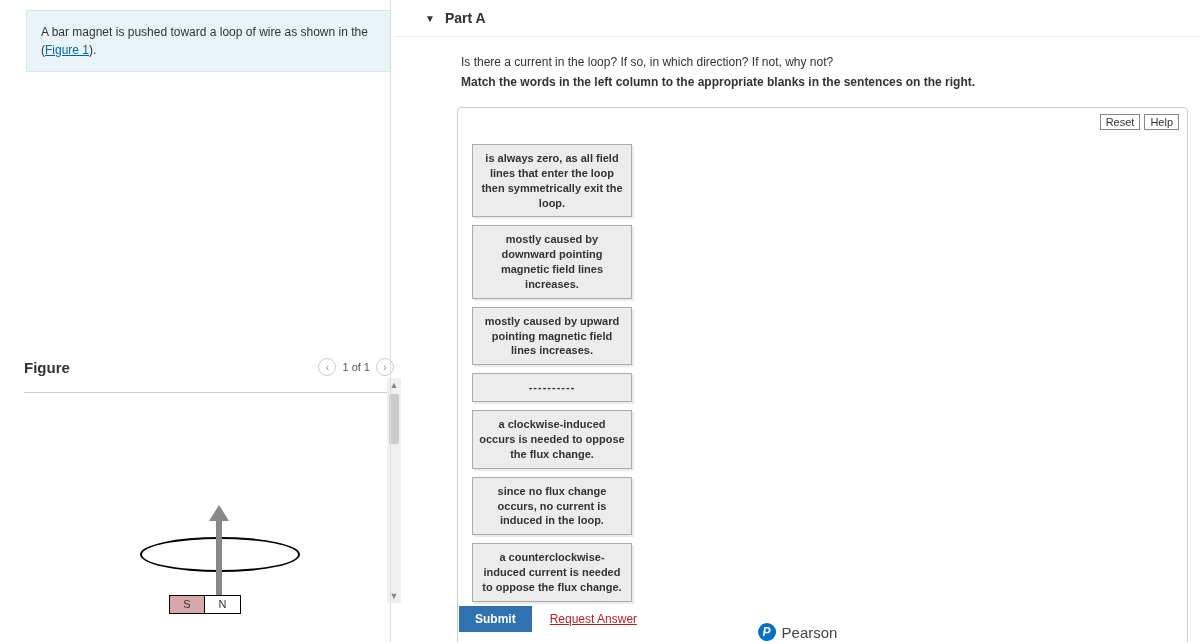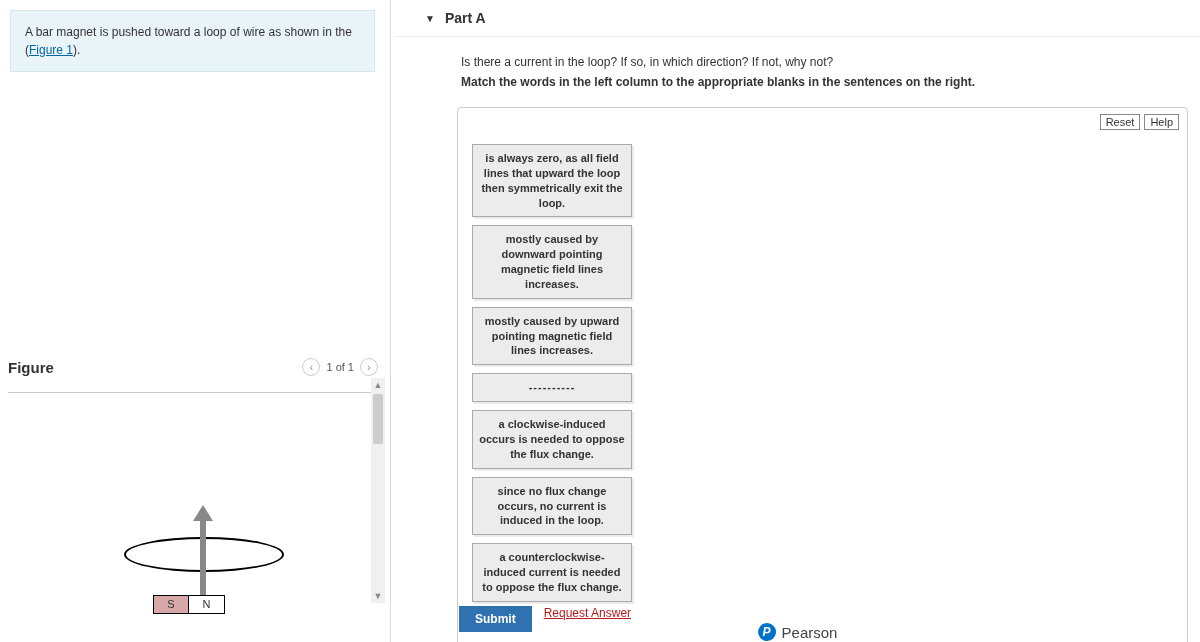--- a/index.html
+++ b/index.html
@@ -1,18 +1,18 @@
 <!DOCTYPE html>
 <html><head>
 <meta charset="utf-8">
 <style>
 * { box-sizing: border-box; margin: 0; padding: 0; }
 body { font-family: Arial, Helvetica, sans-serif; font-size: 12px; color: #333; background: #fff; width: 1200px; height: 642px; overflow: hidden; position: relative; }
 
-.left-panel { position: absolute; left: 0; top: 0; width: 385px; height: 100%; }
+.left-panel { position: absolute; left: 16px; top: 0; width: 385px; height: 100%; }
 .right-panel { position: absolute; left: 395px; top: 0; width: 805px; height: 100%; }
 .divider { position: absolute; left: 390px; top: 0; width: 1px; height: 642px; background: #ddd; }
 
 .problem-box { margin: 10px 10px 0 10px; background: #e8f4f8; border: 1px solid #d4e8ef; padding: 12px 14px; font-size: 12px; line-height: 1.5; color: #333; }
 .problem-box a { color: #0066a6; text-decoration: underline; }
 
 .figure-section { position: absolute; top: 358px; left: 8px; width: 370px; }
 .figure-header { display: flex; align-items: center; justify-content: space-between; padding-bottom: 16px; border-bottom: 1px solid #ccc; gap: 33px; }
 .figure-title { font-size: 15px; font-weight: bold; color: #333; }
 .figure-nav { display: flex; align-items: center; gap: 6px; font-size: 11px; color: #555; }
@@ -42,21 +42,21 @@
 .match-tools { position: absolute; top: 6px; right: 8px; display: flex; gap: 4px; }
 .tool-btn { border: 1px solid #888; background: #fff; font-size: 11px; padding: 1px 5px; cursor: pointer; color: #333; }
 
 .word-col { position: absolute; left: 14px; top: 36px; width: 160px; display: flex; flex-direction: column; gap: 8px; }
 .word-item { border: 1px solid #aaa; background: #ececec; padding: 6px 6px; font-size: 11px; text-align: center; line-height: 1.35; cursor: move; box-shadow: 2px 2px 0 rgba(0,0,0,0.08); color:#333; font-weight:bold; }
 .word-item.dashed { letter-spacing: 1px; }
 
 .sentence-box { position: absolute; left: 190px; top: 36px; width: 515px; border: 1px solid #ccc; padding: 8px 10px; font-size: 11px; line-height: 1.9; }
 .blank { display: inline-block; width: 66px; height: 18px; background: #ececec; border: 1px solid #aaa; vertical-align: middle; margin: 0 3px; }
 
-.submit-row { position: absolute; left: 64px; bottom: 10px; display: flex; align-items: flex-start; gap: 12px; }
+.submit-row { position: absolute; left: 64px; bottom: 10px; display: flex; align-items: center; gap: 18px; }
 .submit-btn { background: #3071b2; color: #fff; border: none; padding: 6px 16px; font-size: 12px; font-weight: bold; cursor: pointer; }
 .req-link { color: #b91c1c; font-size: 12px; text-decoration: underline; cursor: pointer; }
 
 .footer { position: absolute; left: 50%; bottom: 1px; transform: translateX(-50%); display: flex; align-items: center; gap: 6px; font-size: 15px; color: #444; }
 .p-badge { width: 18px; height: 18px; border-radius: 50%; background: #0073c8; color: #fff; font-weight: bold; font-size: 12px; display: flex; align-items: center; justify-content: center; font-style: italic; }
 </style>
 </head>
 <body>
 
 <div class="left-panel">
@@ -104,21 +104,21 @@
     <div class="q-instr">Match the words in the left column to the appropriate blanks in the sentences on the right.</div>
   </div>
 
   <div class="match-box">
     <div class="match-tools">
       <button class="tool-btn">Reset</button>
       <button class="tool-btn">Help</button>
     </div>
 
     <div class="word-col">
-      <div class="word-item">is always zero, as all field lines that upward the loop then symmetrically exit the loop.</div>
+      <div class="word-item">is always zero, as all field lines that enter the loop then symmetrically exit the loop.</div>
       <div class="word-item">mostly caused by downward pointing magnetic field lines increases.</div>
       <div class="word-item">mostly caused by upward pointing magnetic field lines increases.</div>
       <div class="word-item dashed">----------</div>
       <div class="word-item">a clockwise-induced occurs is needed to oppose the flux change.</div>
       <div class="word-item">since no flux change occurs, no current is induced in the loop.</div>
       <div class="word-item">a counterclockwise-induced current is needed to oppose the flux change.</div>
     </div>
 
   </div>
 

